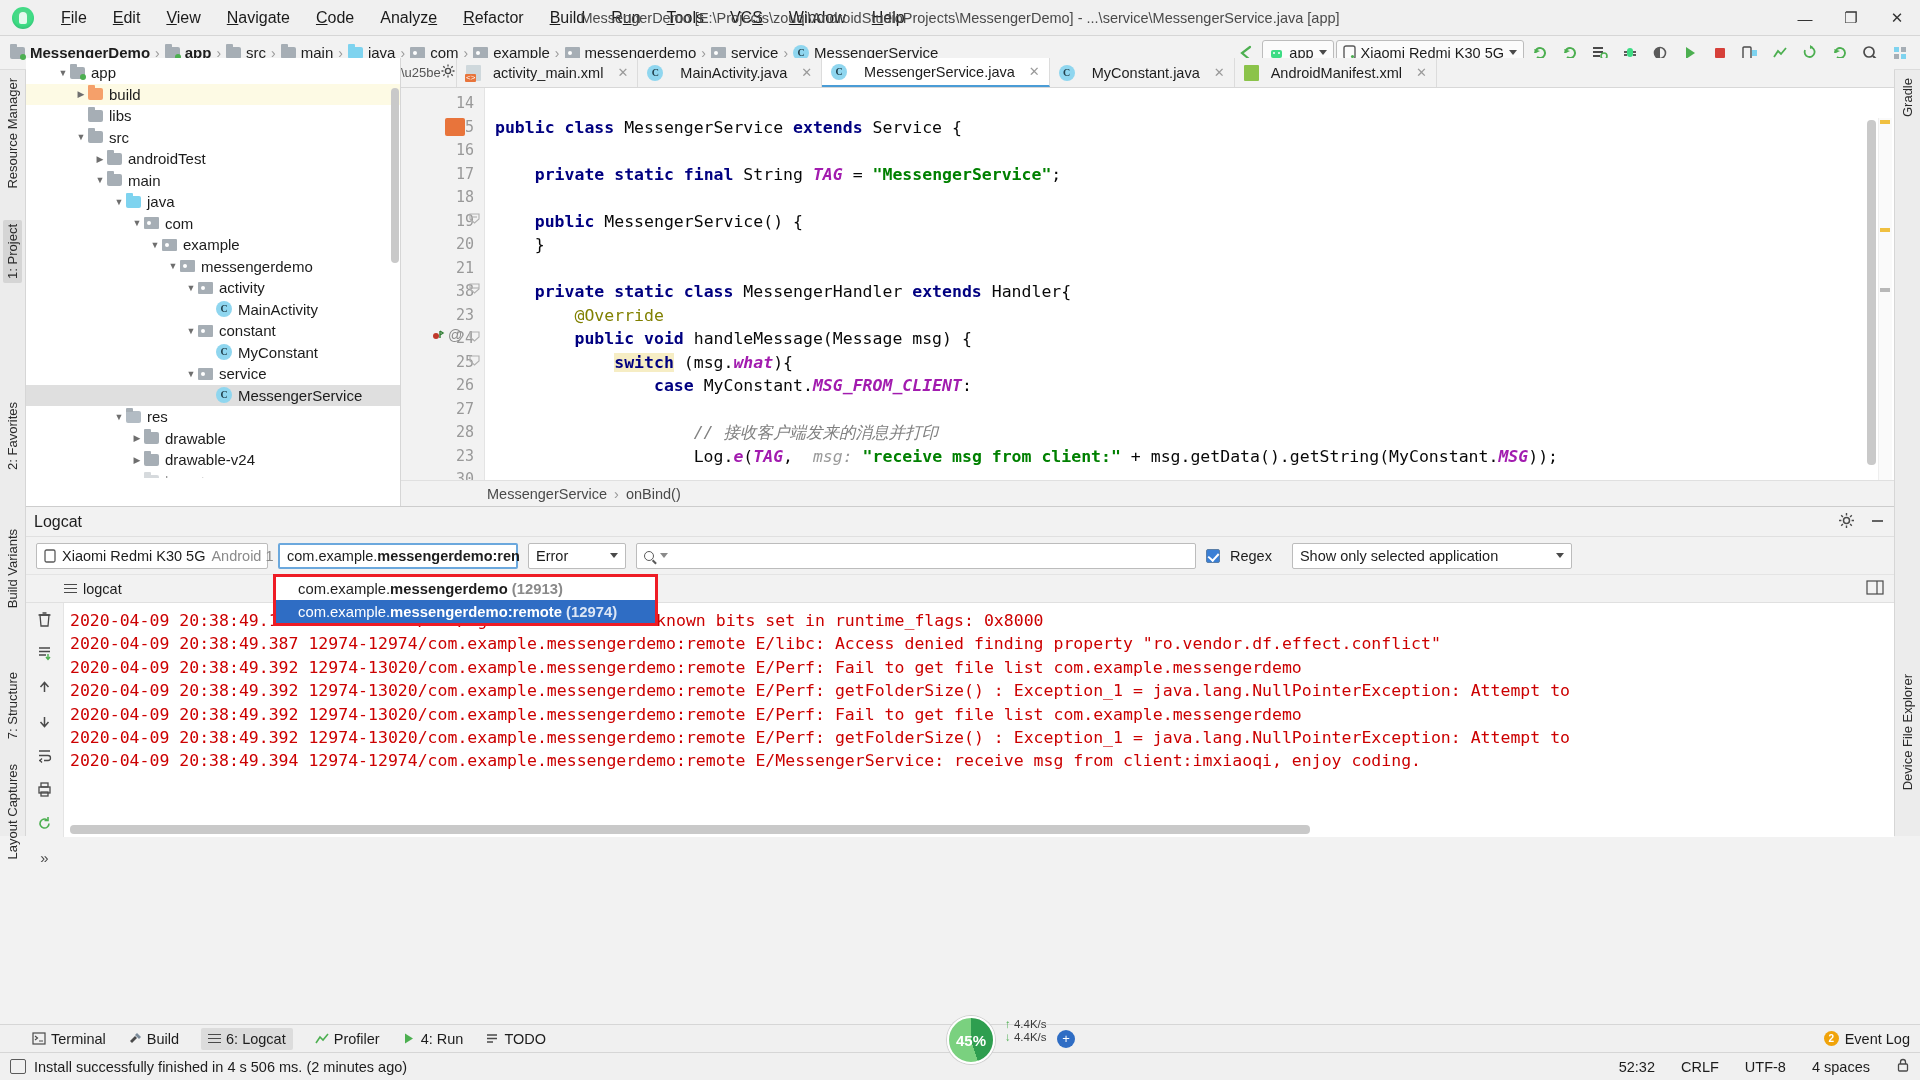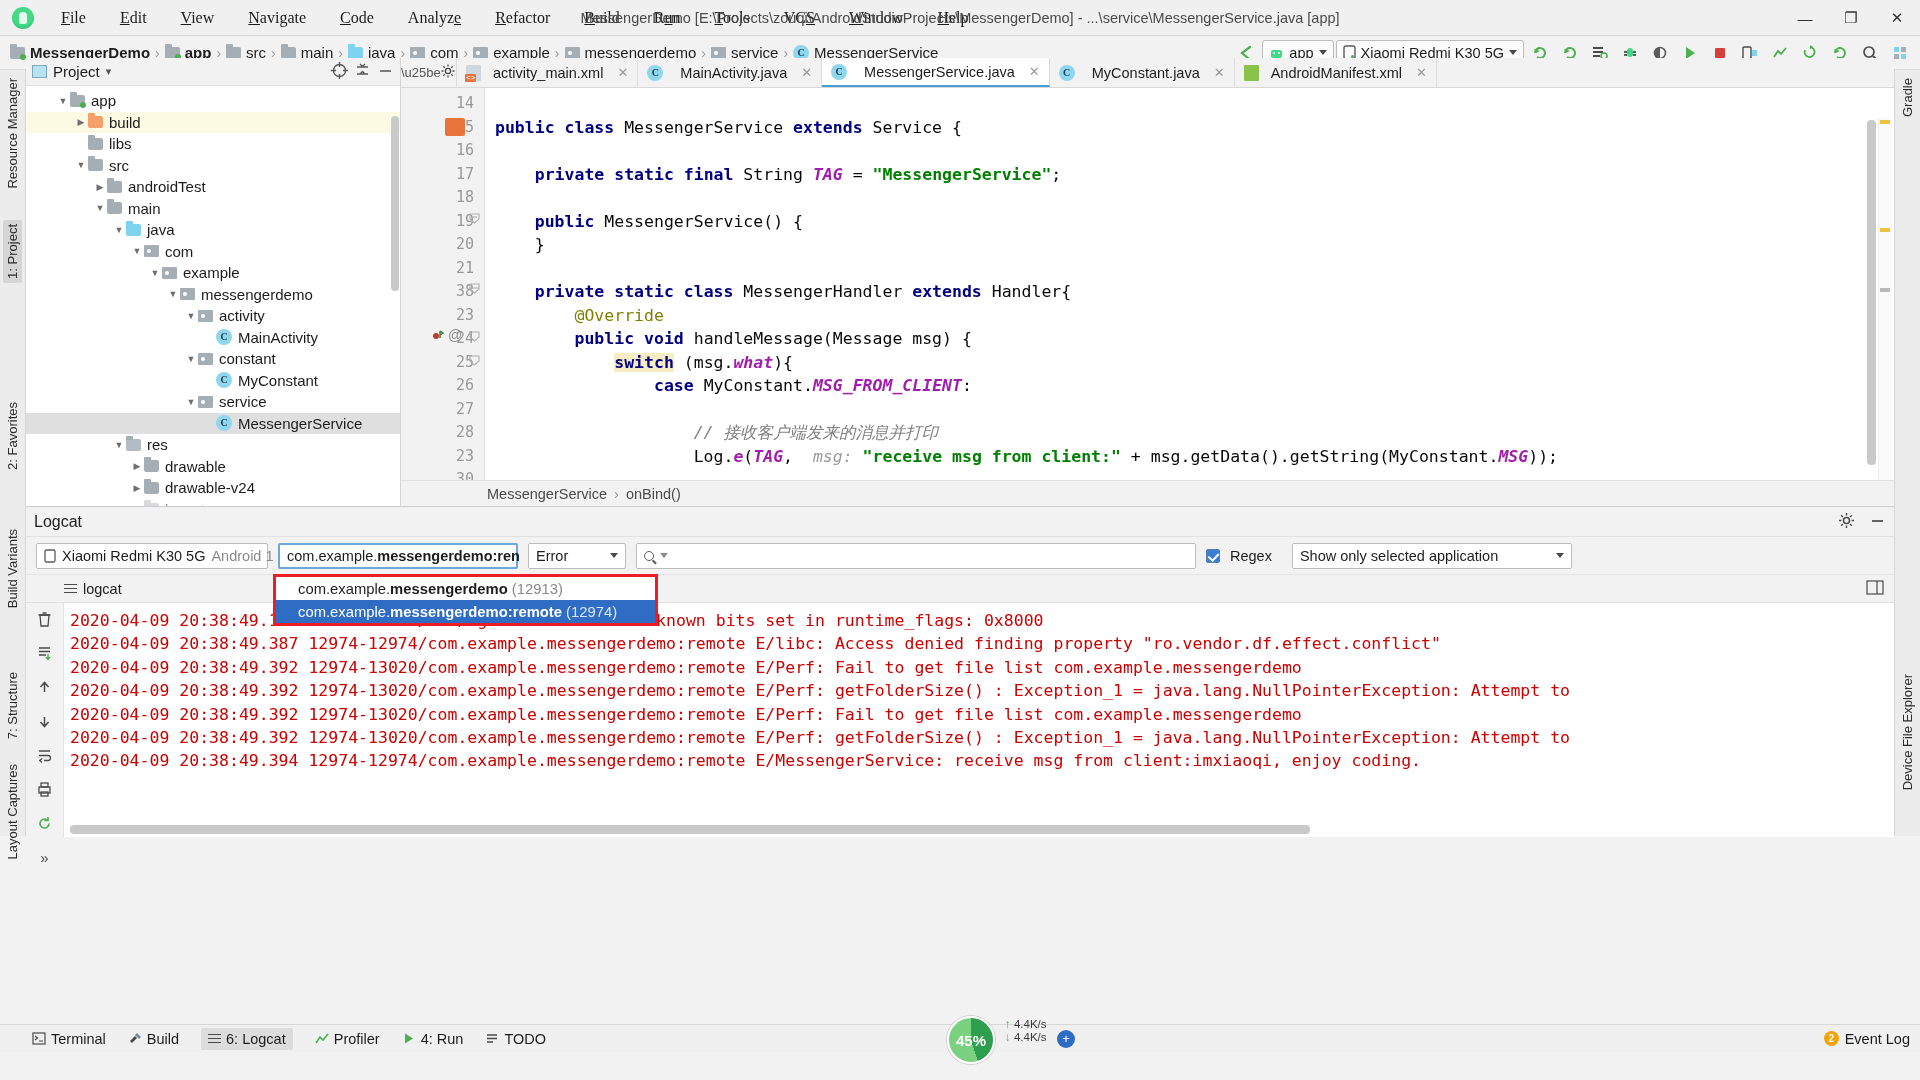--- a/index.html
+++ b/index.html
@@ -24,21 +24,21 @@
   .as-logo {
     width: 22px; height: 22px; margin-left: 12px; margin-right: 10px;
     border-radius: 50%;
     background: radial-gradient(circle at 50% 40%, #5fd38d 0%, #3ddc84 55%, #2aa968 100%);
     position: relative; flex: none;
   }
   .as-logo::after {
     content: ""; position: absolute; left: 7px; top: 5px; width: 8px; height: 12px;
     border-radius: 4px 4px 2px 2px; background: #ffffff; opacity: .85;
   }
-  .menubar { display: flex; align-items: flex-start; gap: 12px; margin-left: 6px; font-family: Liberation Serif, serif; }
+  .menubar { display: flex; align-items: flex-start; gap: 4px; margin-left: 6px; }
   .menu-item {
     padding: 4px 11px; font-size: 16px; color: #1b1b1b; cursor: default;
     white-space: nowrap;
   }
   .menu-item u { text-decoration: underline; }
   .win-title {
     position: absolute; left: 50%; transform: translateX(-50%);
     font-size: 14.5px; color: #4a4a4a; white-space: nowrap;
   }
   .win-buttons {
@@ -282,21 +282,21 @@
   
   .dropdown {
     position: absolute; left: 273px; top: 574px; width: 385px; height: 52px;
     background: #ffffff; border: 3px solid #ee1c25; z-index: 50;
   }
   .dd-item {
     height: 23px; display: flex; align-items: center; padding-left: 22px;
     font-size: 14.8px; white-space: nowrap; color: #1d1d1d;
   }
   .dd-item.sel { background: #2f6dc4; color: #ffffff; }
-  .dd-item .dim { color: #8a8a8a; }
+  .dd-item .dim { color: #8a8a8a; font-weight: bold; }
   .dd-item.sel .dim { color: #dde7f5; }
 
   
   .bottombar {
     position: absolute; left: 0; bottom: 28px; width: 1920px; height: 28px;
     background: #f0f0f0; border-top: 1px solid #d6d6d6;
     display: flex; align-items: center; padding-left: 32px; gap: 22px;
   }
   .bb-item { display: flex; align-items: center; gap: 5px; font-size: 14.5px; color: #1d1d1d; }
   .bb-item.active { background: #dcdcdc; padding: 3px 7px; border-radius: 2px; }
@@ -516,43 +516,20 @@
     <div class="vtab" style="top:598px;">7: Structure</div>
     <div class="vtab" style="top:690px;">Layout Captures</div>
   </div>
 
   <div class="rightstrip">
     <div class="vtab" style="top:4px;right:3px;left:auto;">Gradle</div>
     <div class="vtab" style="top:600px;right:3px;left:auto;">Device File Explorer</div>
   </div>
 
   <div class="project-panel">
-    <div class="project-header">
-      <span class="proj-icon"></span>
-      <span class="project-title">Project</span>
-      <span style="font-size:11px;color:#555;">▾</span>
-      <span class="proj-hdr-right">
-        <span>
-          <svg width="17" height="17" viewBox="0 0 17 17">
-              <circle cx="8.5" cy="8.5" r="6" fill="none" stroke="#5a5a5a" stroke-width="1.4"></circle>
-              <path d="M8.5 0 v5 M8.5 12 v5 M0 8.5 h5 M12 8.5 h5" stroke="#5a5a5a" stroke-width="1.4"></path>
-            </svg>
-        </span>
-        <span>
-          <svg width="17" height="17" viewBox="0 0 17 17">
-              <path d="M3 5 h11 M6 2 l2.5 2.5 L11 2 M6 12 l2.5 -2.5 L11 12 M3 12 h11" stroke="#5a5a5a" stroke-width="1.3" fill="none"></path>
-            </svg>
-        </span>
-        <span>
-          <svg width="17" height="17" viewBox="0 0 17 17">
-              <path d="M3 9 h11" stroke="#5a5a5a" stroke-width="1.6"></path>
-            </svg>
-        </span>
-      </span>
-    </div>
     <div class="tree">
       <div class="tree-scroll"></div>
 
       <div class="tree-row" style="padding-left:30px">
         <span class="arrow">▼</span>
         <span class="ico ico-folder module"></span>
         <span class="tree-label">app</span>
       </div>
 
       <div class="tree-row hl-yellow" style="padding-left:48px">
@@ -981,14 +958,30 @@
 
   <div class="mem-widget">
     <div class="mem-circle">45%</div>
     <div class="mem-stats">
       <div><span class="mem-up">↑</span> <span>4.4K/s</span></div>
       <div><span class="mem-dn">↓</span> <span>4.4K/s</span></div>
     </div>
     <div class="mem-plus">+</div>
   </div>
 
+  <div class="statusbar">
+    <span class="sb-icon"></span>
+    <span>Install successfully finished in 4 s 506 ms. (2 minutes ago)</span>
+    <span class="sb-right">
+      <span>52:32</span>
+      <span>CRLF</span>
+      <span>UTF-8</span>
+      <span>4 spaces</span>
+      <span>
+        <svg width="14" height="15" viewBox="0 0 14 15">
+            <rect x="2.5" y="6" width="9" height="7" rx="1" fill="none" stroke="#4a4a4a" stroke-width="1.3"></rect>
+            <path d="M4.5 6 V4 a2.5 2.5 0 0 1 5 0 v2" fill="none" stroke="#4a4a4a" stroke-width="1.3"></path>
+          </svg>
+      </span>
+    </span>
+  </div>
 
 </div>
 
 </body></html>

